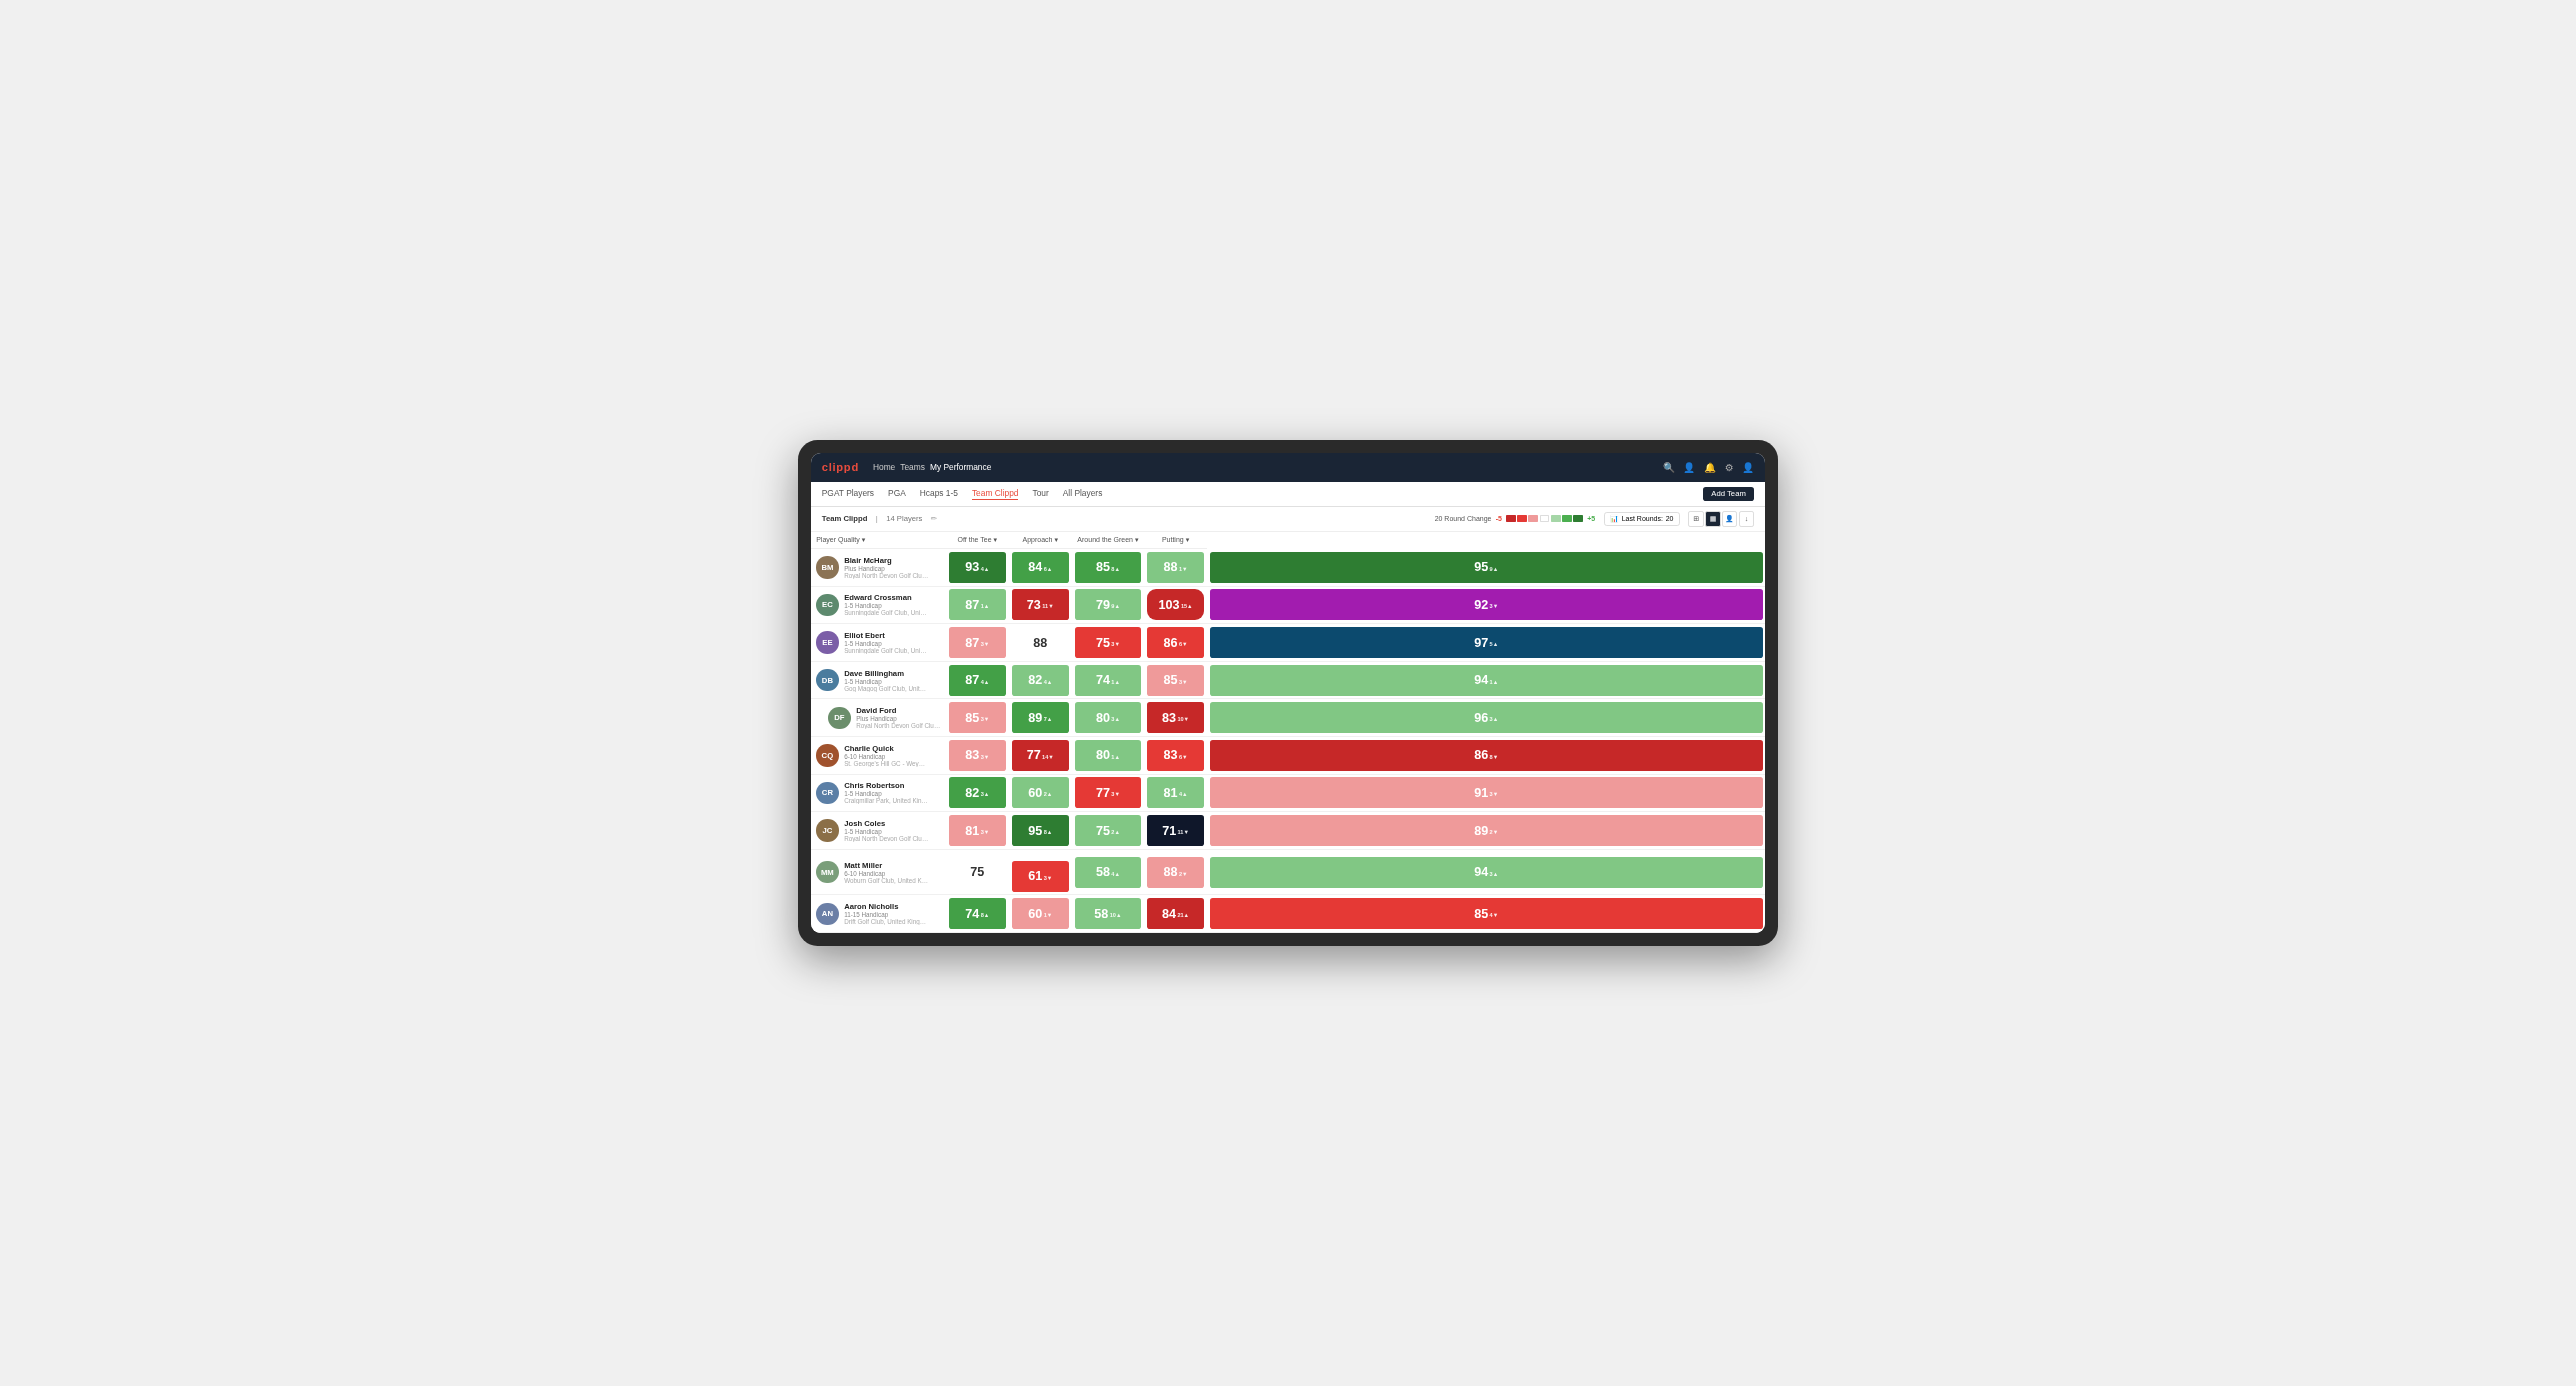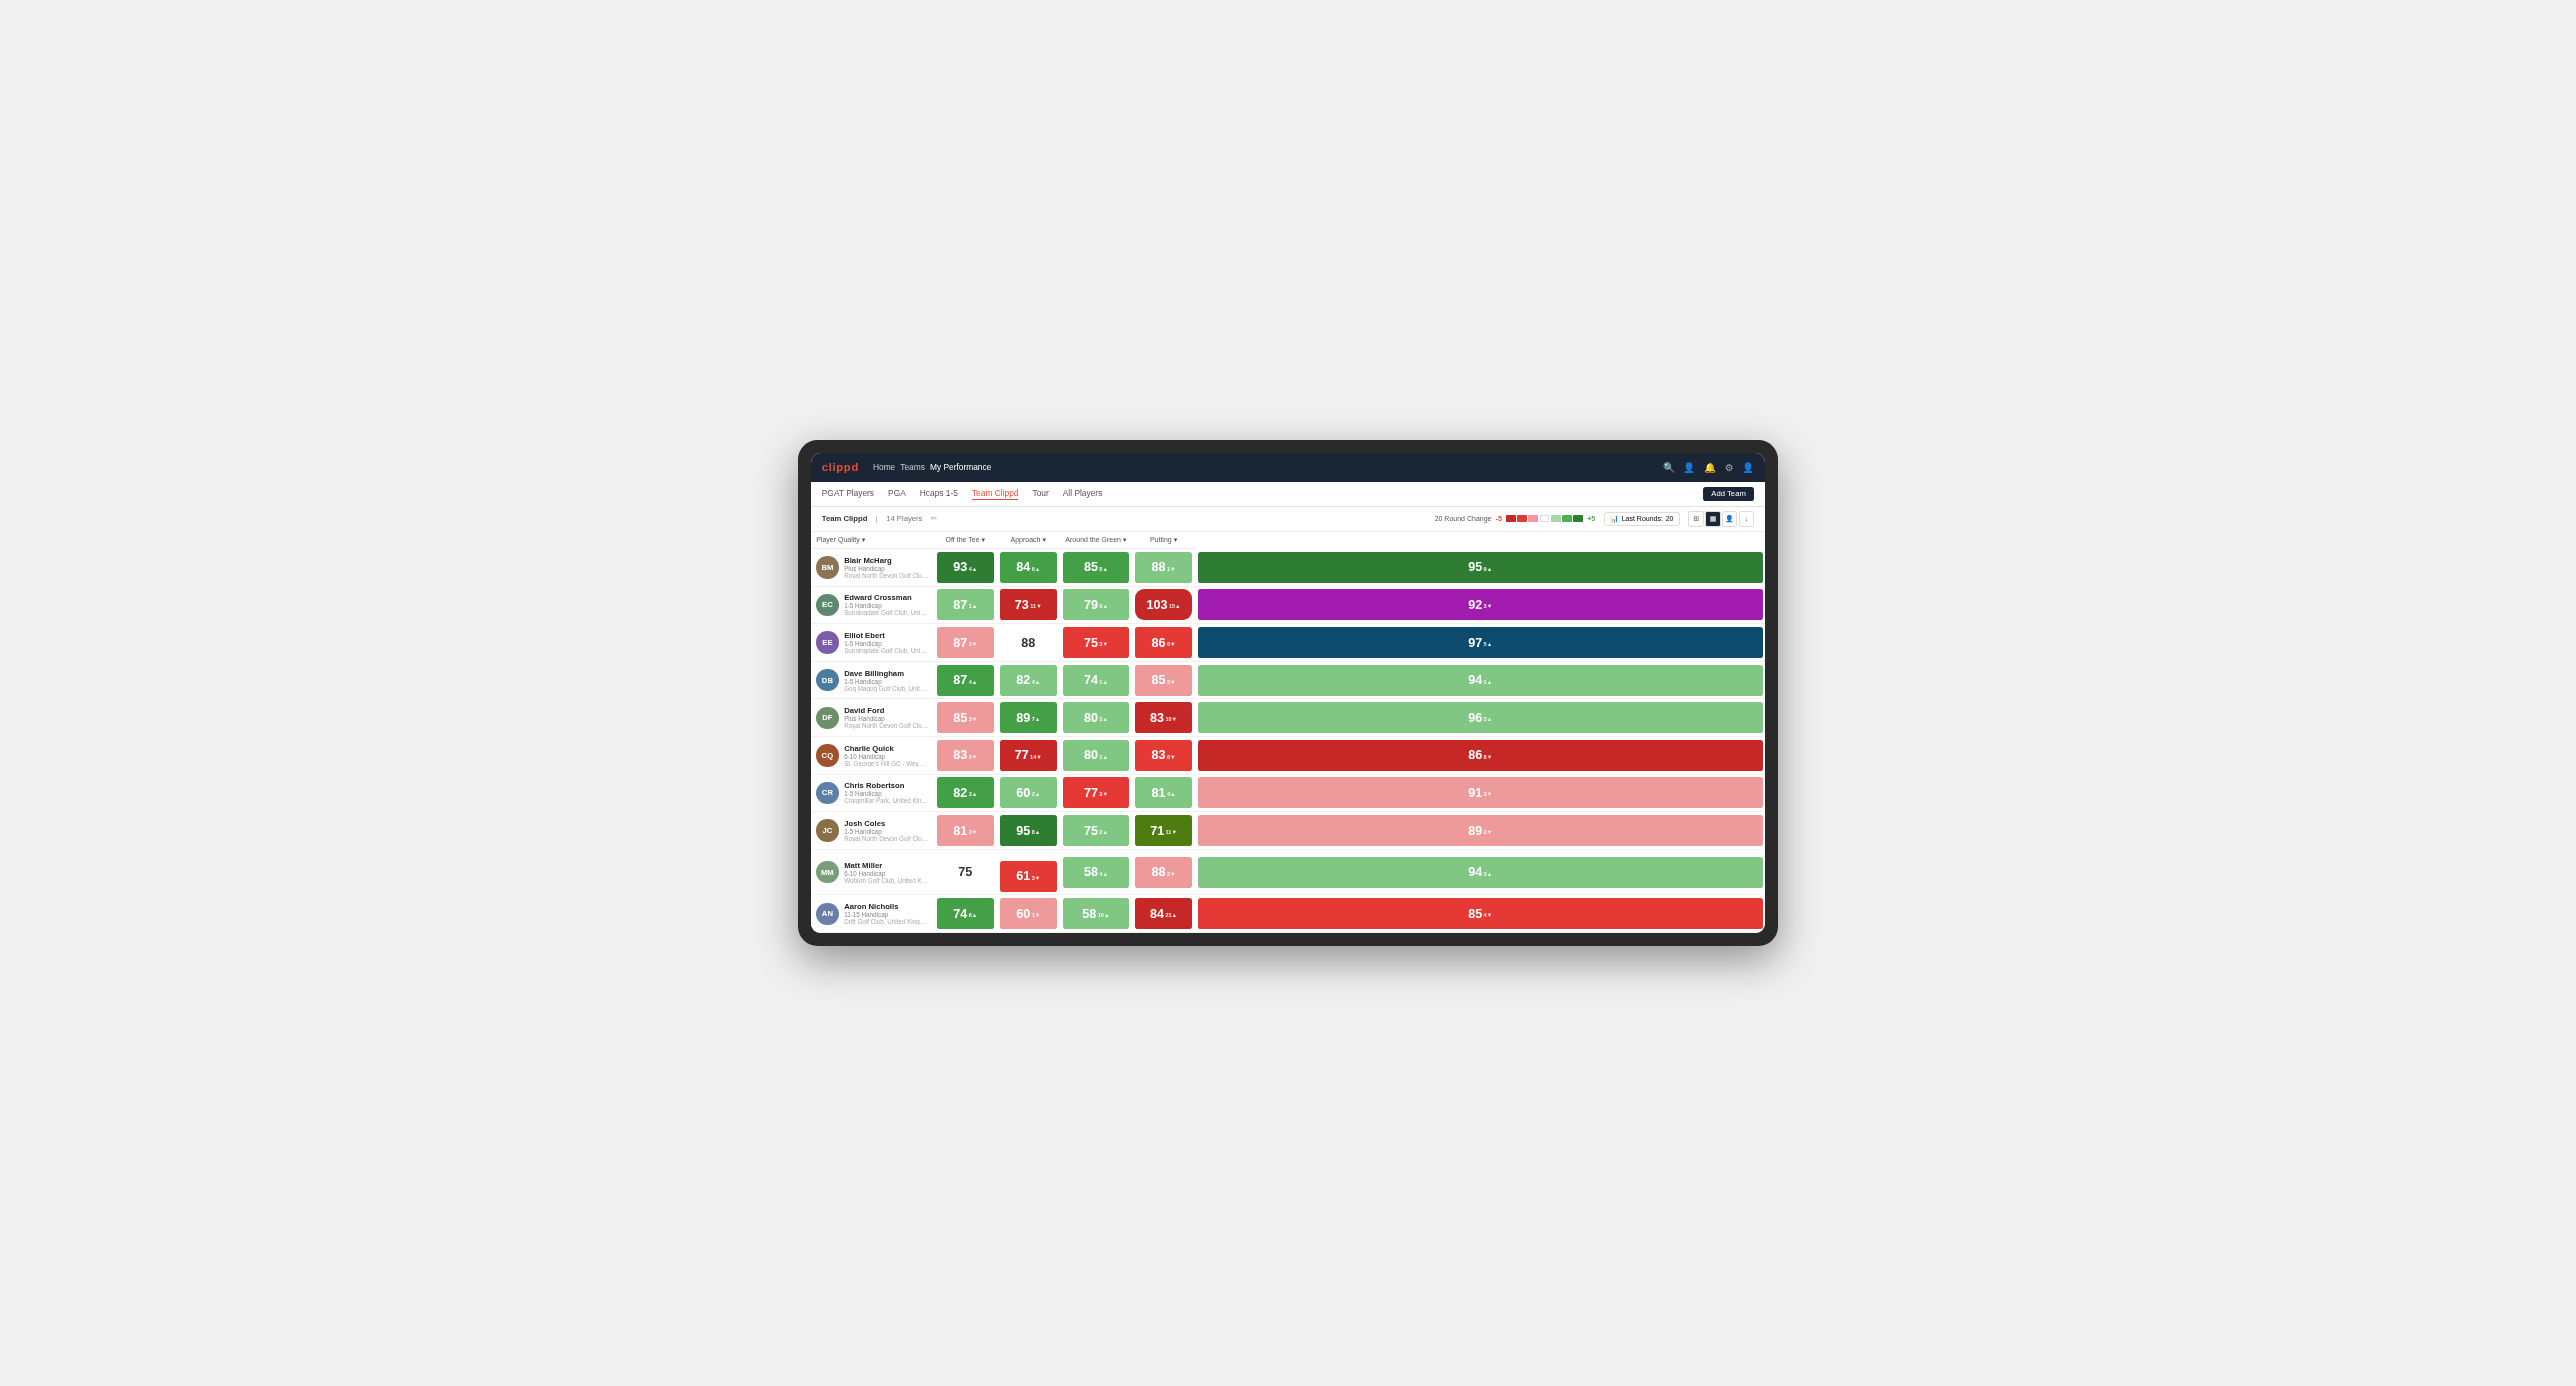--- a/index.html
+++ b/index.html
@@ -563,21 +563,21 @@
                 <td class="score-cell">
                   <div class="score-box" style="background:#81c784;">
     <span style="font-size:12.6px;font-weight:700;color:#fff;">94</span>
     <span style="font-size:5.6px;color:rgba(255,255,255,0.9);margin-top:2.8px;">1▲</span>
   </div>
                 </td>
               </tr>
               <tr>
                 <td>
     <div class="player-cell">
-      <div class="avatar" style="background:#6B8E6B;">DF</div>
+      <div class="avatar" style="background:#6B8E6B;margin-left:12px;">DF</div>
       <div class="player-info">
         <span class="player-name">David Ford</span>
         <span class="player-handicap">Plus Handicap</span>
         <span class="player-club">Royal North Devon Golf Club, United Kingdom</span>
       </div>
     </div>
   </td>
                 <td class="score-cell">
                   <div class="score-box" style="background:#ef9a9a;">
     <span style="font-size:12.6px;font-weight:700;color:#fff;">85</span>
@@ -716,21 +716,21 @@
     <span style="font-size:5.6px;color:rgba(255,255,255,0.9);margin-top:2.8px;">8▲</span>
   </div>
                 </td>
                 <td class="score-cell">
                   <div class="score-box" style="background:#81c784;">
     <span style="font-size:12.6px;font-weight:700;color:#fff;">75</span>
     <span style="font-size:5.6px;color:rgba(255,255,255,0.9);margin-top:2.8px;">2▲</span>
   </div>
                 </td>
                 <td class="score-cell">
-                  <div class="score-box" style="background:#4d7c0f;text-align:right;">
+                  <div class="score-box" style="background:#0f172a;text-align:right;">
     <span style="font-size:12.6px;font-weight:700;color:#fff;">71</span>
     <span style="font-size:5.6px;color:rgba(255,255,255,0.9);margin-top:2.8px;">11▼</span>
   </div>
                 </td>
                 <td class="score-cell">
                   <div class="score-box" style="background:#ef9a9a;">
     <span style="font-size:12.6px;font-weight:700;color:#fff;">89</span>
     <span style="font-size:5.6px;color:rgba(255,255,255,0.9);margin-top:2.8px;">2▼</span>
   </div>
                 </td>

